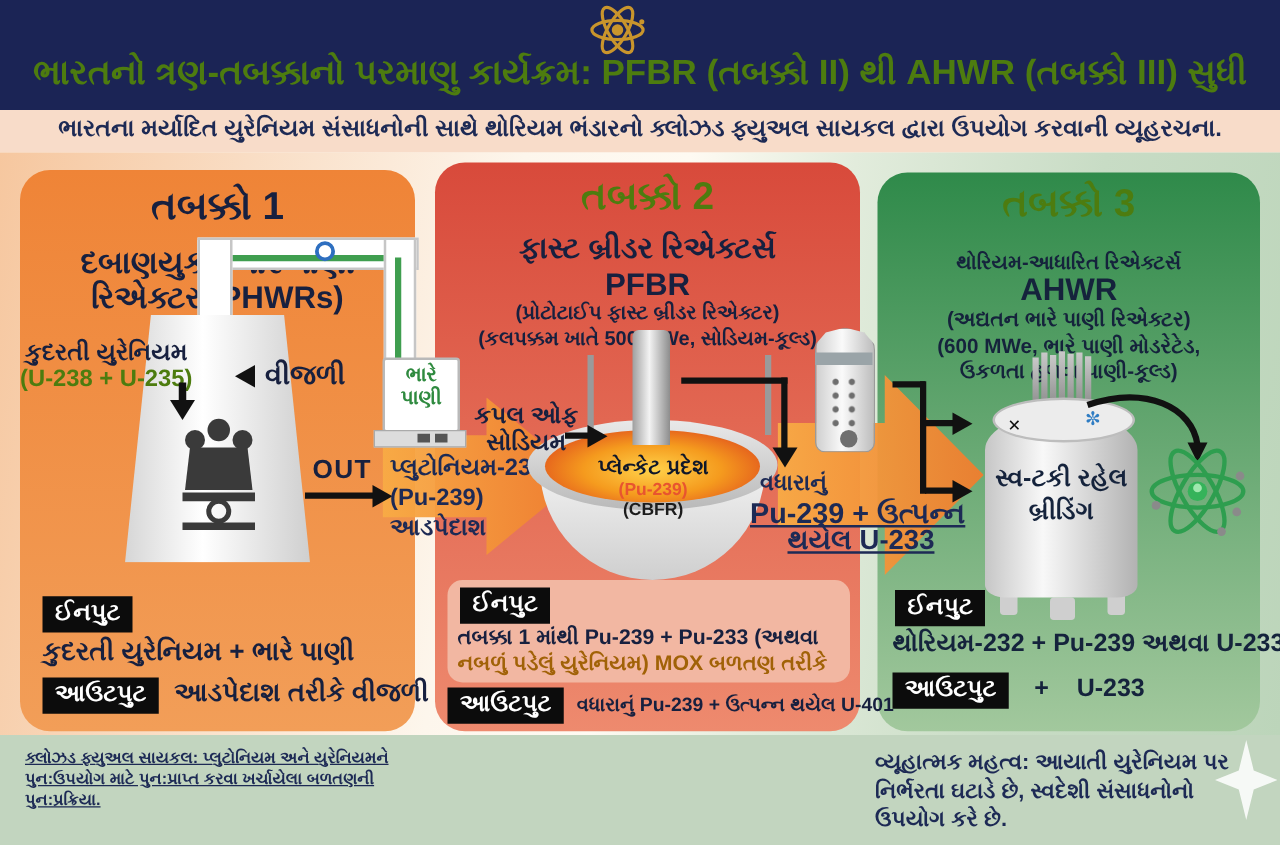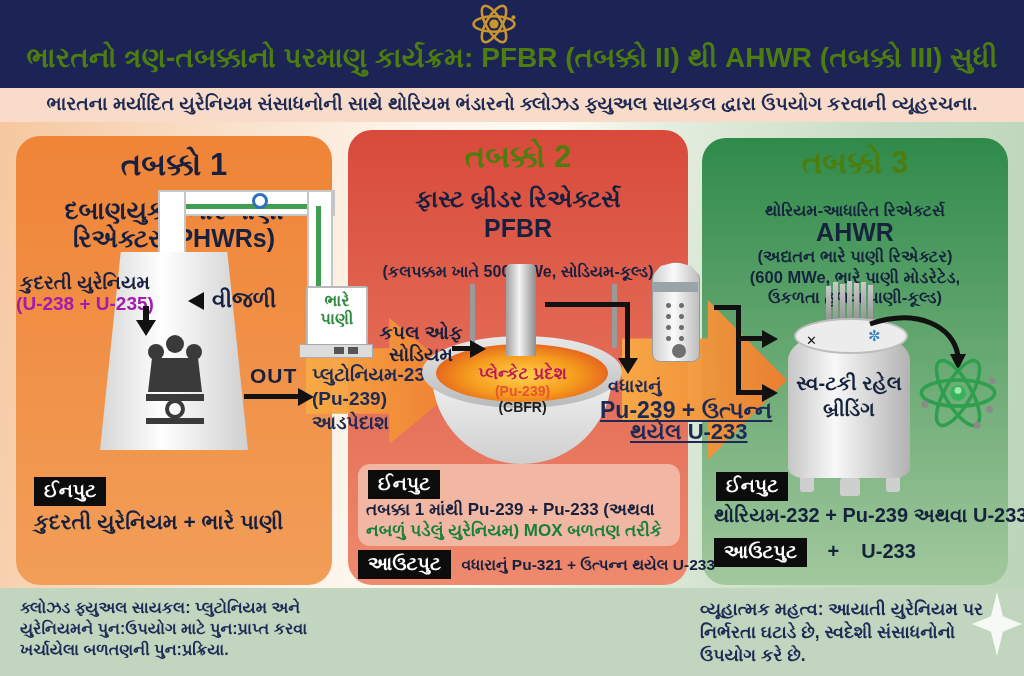--- a/index.html
+++ b/index.html
@@ -79,21 +79,21 @@
     <circle cx="37" cy="14" r="9"></circle>
     <circle cx="18" cy="22" r="8"></circle>
     <circle cx="56" cy="22" r="8"></circle>
     <path d="M14 28 L60 28 L64 62 L10 62 Z"></path>
     <rect x="8" y="64" width="58" height="7"></rect>
     <circle cx="37" cy="79" r="8" fill="none" stroke="#3a3a3a" stroke-width="4"></circle>
     <rect x="8" y="88" width="58" height="6"></rect>
   </svg>
 
   <div class="t c" style="left:6px;top:272px;width:158px;font-size:19px;color:#17203f;">કુદરતી યુરેનિયમ</div>
-  <div class="t c" style="left:6px;top:293px;width:158px;font-size:19px;color:#a21caf;">(U-238 + U-235)</div>
+  <div class="t c" style="left:6px;top:293px;width:158px;font-size:19px;color:#4d7c0f;">(U-238 + U-235)</div>
   <div class="stem" style="left:143px;top:306px;width:6px;height:14px;"></div>
   <div class="ah-d" style="left:136px;top:320px;"></div>
 
   <div class="ah-l" style="left:188px;top:292px;"></div>
   <div class="t" style="left:212px;top:288px;font-size:22px;color:#17203f;">વીજળી</div>
 
   <div class="t" style="left:250px;top:364px;font-size:21px;color:#17203f;letter-spacing:1px;">OUT</div>
   <div class="stem" style="left:244px;top:394px;width:56px;height:5px;"></div>
   <div class="ah-r" style="left:298px;top:388px;"></div>
 
@@ -105,37 +105,42 @@
   <div class="abs" style="left:348px;top:347px;width:10px;height:7px;background:#555;"></div>
 
   <div class="t" style="left:312px;top:364px;font-size:19px;">પ્લુટોનિયમ-239</div>
   <div class="t" style="left:312px;top:388px;font-size:19px;">(Pu-239)</div>
   <div class="t" style="left:312px;top:412px;font-size:19px;">આડપેદાશ</div>
 
   <div class="abs" style="left:34px;top:477px;">
     <span class="badge">ઈનપુટ</span>
   </div>
   <div class="t" style="left:34px;top:510px;font-size:21px;color:#17203f;white-space:nowrap;">કુદરતી યુરેનિયમ + ભારે પાણી</div>
+  <div class="abs" style="left:34px;top:542px;white-space:nowrap;">
+    <span class="badge">આઉટપુટ</span>
+    <span style="font-weight:700;color:#17203f;font-size:21px;margin-left:8px;">આડપેદાશ તરીકે વીજળી</span>
+  </div>
 
   <div class="t c w" style="left:348px;top:140px;width:340px;font-size:31px;">તબક્કો 2</div>
   <div class="t c" style="left:358px;top:186px;width:320px;font-size:24px;color:#17203f;">ફાસ્ટ બ્રીડર રિએક્ટર્સ</div>
   <div class="t c" style="left:358px;top:214px;width:320px;font-size:25px;color:#17203f;">PFBR</div>
+  <div class="t c" style="left:350px;top:242px;width:336px;font-size:16px;color:#17203f;">(પ્રોટોટાઈપ ફાસ્ટ બ્રીડર રિએક્ટર)</div>
   <div class="t c" style="left:348px;top:263px;width:340px;font-size:16px;color:#17203f;">(કલપક્કમ ખાતે 500 MWe, સોડિયમ-કૂલ્ડ)</div>
 
   <div class="abs" style="left:432px;top:372px;width:180px;height:92px;border-radius:0 0 95px 95px;
               background:linear-gradient(180deg,#f2f2f2,#cfcfcf);"></div>
   <div class="abs" style="left:422px;top:336px;width:200px;height:72px;border-radius:50%;
               background:linear-gradient(180deg,#e9e9e9,#b9b9b9);"></div>
   <div class="abs" style="left:436px;top:344px;width:172px;height:58px;border-radius:50%;
               background:radial-gradient(ellipse at 50% 55%,#ffd24a 0%,#f59b1e 45%,#e2571d 80%,#c8451c 100%);"></div>
   <div class="abs" style="left:470px;top:284px;width:5px;height:64px;background:#9a9a9a;"></div>
   <div class="abs" style="left:612px;top:284px;width:5px;height:64px;background:#9a9a9a;"></div>
   <div class="abs" style="left:506px;top:264px;width:30px;height:92px;border-radius:5px 5px 0 0;
               background:linear-gradient(90deg,#9f9f9f,#f3f3f3 45%,#8d8d8d);"></div>
-  <div class="t c" style="left:445px;top:364px;width:155px;font-size:17px;color:#be185d;">પ્લેન્કેટ પ્રદેશ</div>
+  <div class="t c" style="left:445px;top:364px;width:155px;font-size:17px;color:#0f172a;">પ્લેન્કેટ પ્રદેશ</div>
   <div class="t c" style="left:445px;top:384px;width:155px;font-size:14px;color:#e8542f;">(Pu-239)</div>
   <div class="t c" style="left:445px;top:400px;width:155px;font-size:14px;color:#1c1c1c;">(CBFR)</div>
 
   <div class="t c" style="left:378px;top:322px;width:86px;font-size:19px;color:#17203f;">કપલ ઓફ</div>
   <div class="t c" style="left:378px;top:344px;width:86px;font-size:19px;color:#17203f;">સોડિયમ</div>
   <div class="stem" style="left:452px;top:346px;width:22px;height:5px;"></div>
   <div class="ah-r" style="left:470px;top:340px;"></div>
 
   <div class="stem" style="left:545px;top:302px;width:85px;height:5px;"></div>
   <div class="stem" style="left:625px;top:302px;width:5px;height:58px;"></div>
@@ -143,24 +148,24 @@
 
   <div class="t" style="left:608px;top:376px;font-size:18px;white-space:nowrap;">વધારાનું</div>
   <div class="t" style="left:600px;top:398px;font-size:23px;white-space:nowrap;text-decoration:underline;">Pu-239 + ઉત્પન્ન</div>
   <div class="t" style="left:630px;top:420px;font-size:22px;white-space:nowrap;text-decoration:underline;">થયેલ U-233</div>
 
   <div class="abs" style="left:358px;top:464px;width:322px;height:82px;background:#f2b7a2;border-radius:12px;"></div>
   <div class="abs" style="left:368px;top:470px;">
     <span class="badge">ઈનપુટ</span>
   </div>
   <div class="t" style="left:366px;top:500px;font-size:17px;white-space:nowrap;color:#17203f;">તબક્કા 1 માંથી Pu-239 + Pu-233 (અથવા</div>
-  <div class="t" style="left:366px;top:521px;font-size:17px;white-space:nowrap;color:#15803d;">નબળું પડેલું યુરેનિયમ) MOX બળતણ તરીકે</div>
+  <div class="t" style="left:366px;top:521px;font-size:17px;white-space:nowrap;color:#a16207;">નબળું પડેલું યુરેનિયમ) MOX બળતણ તરીકે</div>
   <div class="abs" style="left:358px;top:550px;white-space:nowrap;">
     <span class="badge">આઉટપુટ</span>
-    <span style="font-weight:700;color:#17203f;font-size:15.5px;margin-left:6px;">વધારાનું Pu-321 + ઉત્પન્ન થયેલ U-233</span>
+    <span style="font-weight:700;color:#17203f;font-size:15.5px;margin-left:6px;">વધારાનું Pu-239 + ઉત્પન્ન થયેલ U-401</span>
   </div>
 
   <div class="abs" style="left:652px;top:262px;width:46px;height:98px;background:linear-gradient(90deg,#cfcfcf,#fafafa 45%,#bdbdbd);
               border:1px solid #9a9a9a;border-radius:18px 18px 8px 8px;
               clip-path:polygon(0 14%,18% 4%,50% 0,82% 4%,100% 14%,100% 100%,0 100%);"></div>
   <div class="abs" style="left:652px;top:282px;width:46px;height:10px;background:#9aa4a8;"></div>
   <div class="abs" style="left:662px;top:300px;width:26px;height:44px;
               background:radial-gradient(circle 2px,#6d6d6d 2px,transparent 3px);
               background-size:13px 11px;"></div>
   <div class="abs" style="left:672px;top:344px;width:14px;height:14px;border-radius:50%;background:#6f6f6f;"></div>
@@ -222,18 +227,18 @@
 
   <div class="abs" style="left:716px;top:472px;">
     <span class="badge">ઈનપુટ</span>
   </div>
   <div class="t" style="left:714px;top:504px;font-size:20px;white-space:nowrap;color:#15233c;">થોરિયમ-232 + Pu-239 અથવા U-233</div>
   <div class="abs" style="left:714px;top:538px;white-space:nowrap;">
     <span class="badge">આઉટપુટ</span>
     <span style="font-weight:700;color:#15233c;font-size:20px;margin-left:16px;white-space:pre;">+    U-233</span>
   </div>
 
-  <div class="t" style="left:20px;top:598px;width:332px;font-size:16px;line-height:1.3;">ક્લોઝડ ફ્યુઅલ સાયકલ: પ્લુટોનિયમ અને યુરેનિયમને પુન:ઉપયોગ માટે પુન:પ્રાપ્ત કરવા ખર્ચાયેલા બળતણની પુન:પ્રક્રિયા.</div>
+  <div class="t" style="left:20px;top:598px;width:332px;font-size:13px;line-height:1.3;text-decoration:underline;">ક્લોઝડ ફ્યુઅલ સાયકલ: પ્લુટોનિયમ અને યુરેનિયમને પુન:ઉપયોગ માટે પુન:પ્રાપ્ત કરવા ખર્ચાયેલા બળતણની પુન:પ્રક્રિયા.</div>
   <div class="t" style="left:700px;top:598px;width:294px;font-size:17.5px;line-height:1.3;">વ્યૂહાત્મક મહત્વ: આયાતી યુરેનિયમ પર નિર્ભરતા ઘટાડે છે, સ્વદેશી સંસાધનોનો ઉપયોગ કરે છે.</div>
   <div class="abs" style="left:972px;top:592px;width:50px;height:64px;background:rgba(255,255,255,.85);
               clip-path:polygon(50% 0,62% 38%,100% 50%,62% 62%,50% 100%,38% 62%,0 50%,38% 38%);"></div>
 
 </div>
 
 </body></html>

